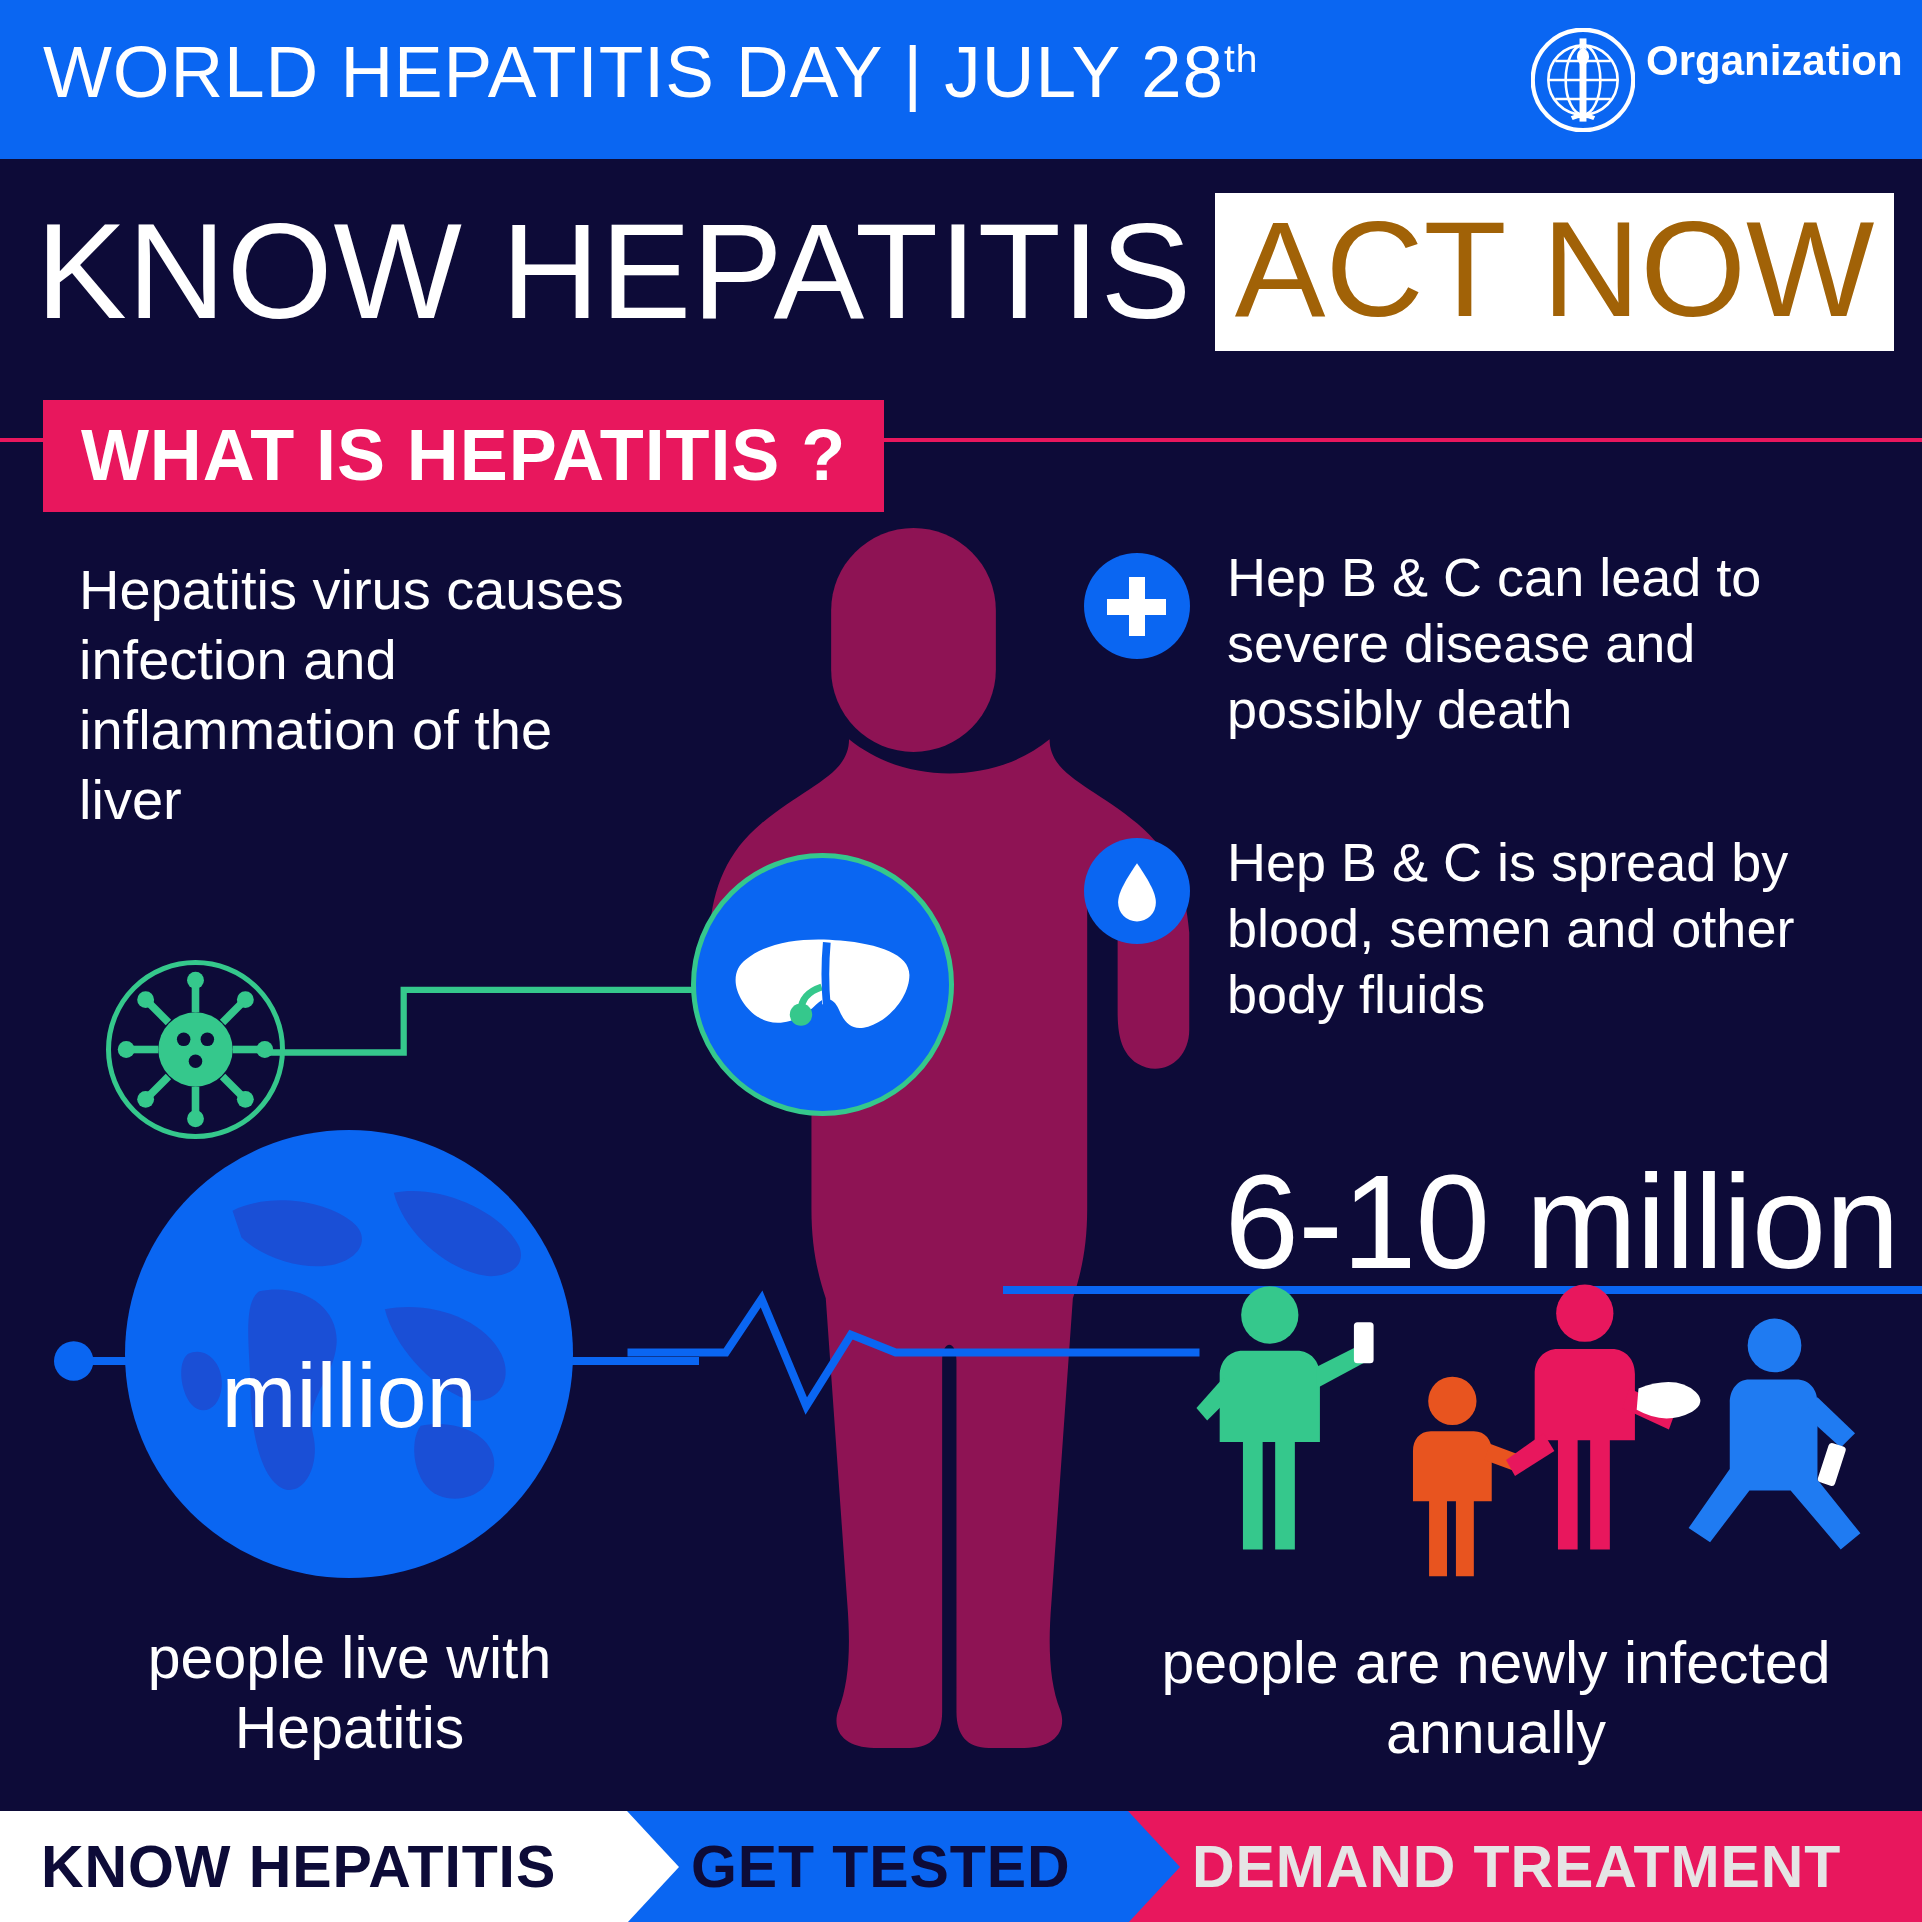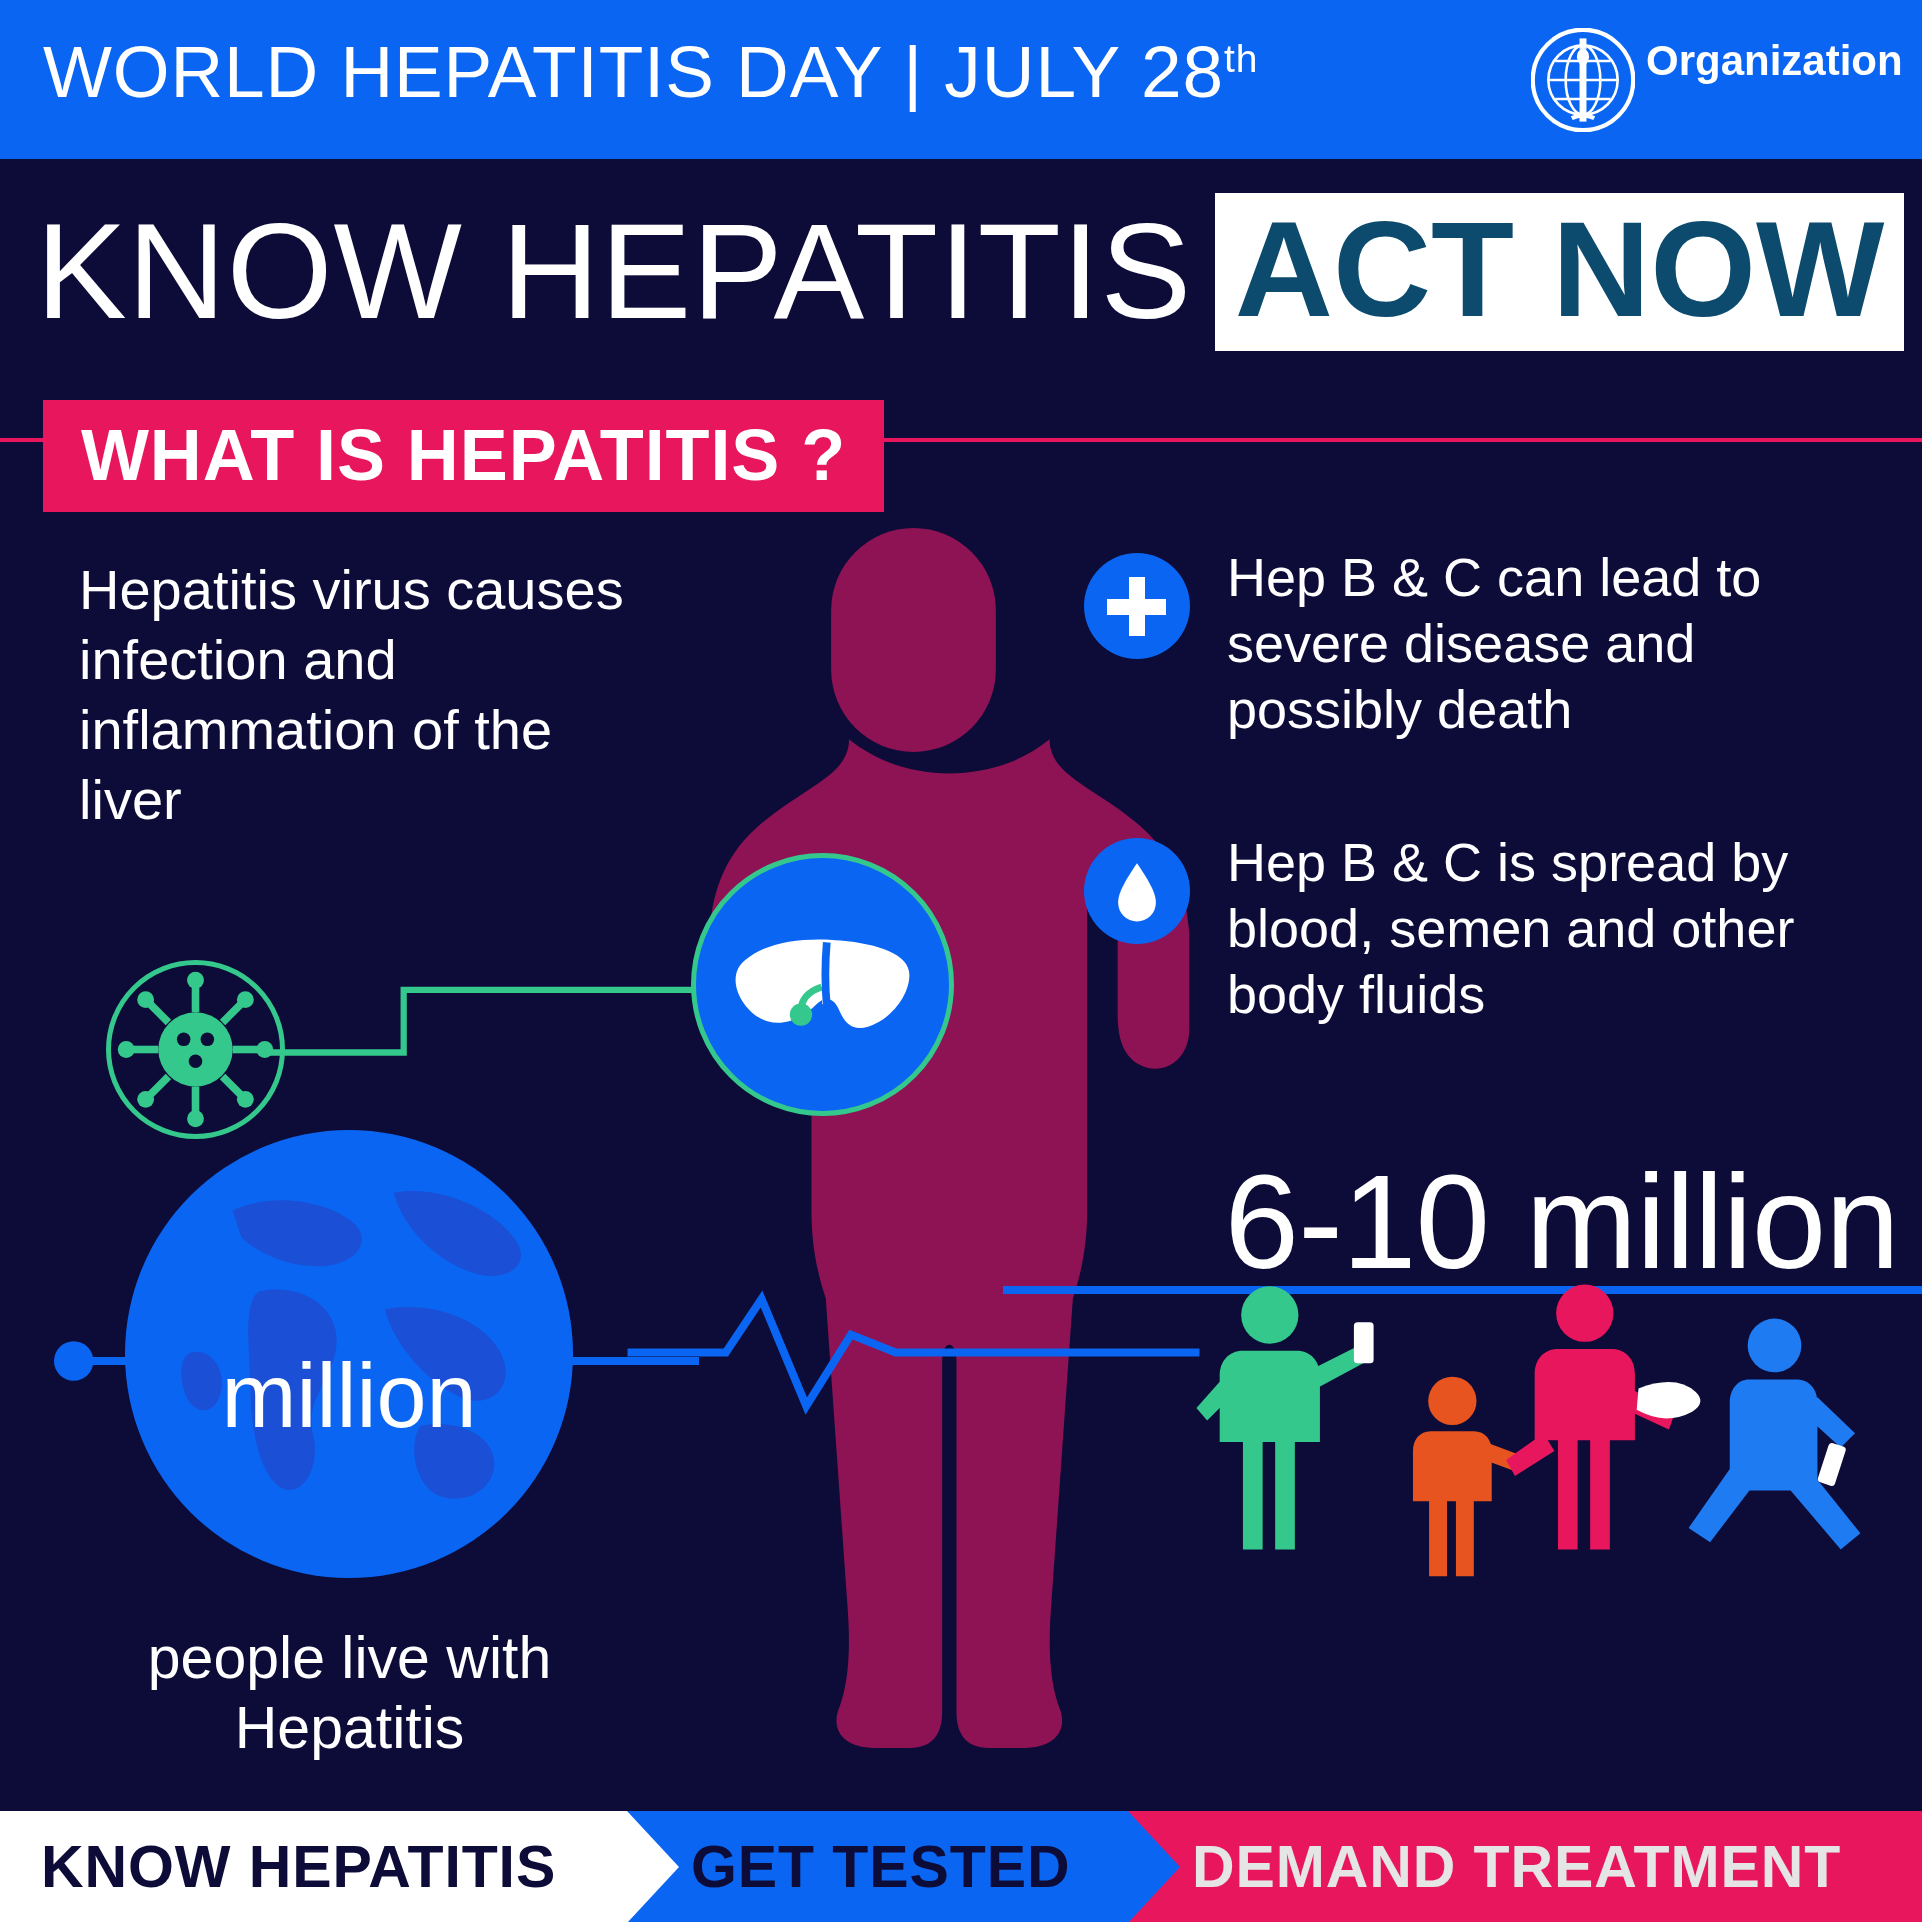--- a/index.html
+++ b/index.html
@@ -90,22 +90,22 @@
   }
   .maintitle .actbox {
     position: absolute;
     left: 1179px;
     top: -10.7px;
     background: #ffffff;
     padding: 9px 19.7px 14.3px 19.7px;
   }
   .maintitle .actnow {
     font-size: 136px;
-    font-weight: bold;
-    color: #0c4a6e;
+    font-weight: normal;
+    color: #a16207;
     letter-spacing: 0px;
     line-height: 134px;
     white-space: nowrap;
   }
 
   
   .sectionrule {
     position: absolute;
     left: 0;
     top: 438px;
@@ -528,20 +528,21 @@
     <path d="M500 120 q42 -16 64 4 q12 12 -4 22 q-30 16 -62 -2 z" fill="#ffffff"></path>
 
     <g fill="#1f7bf2">
       <circle cx="652" cy="72" r="30"></circle>
       <path d="M624 110 h52 c16 0 24 12 24 26 v86 l48 60 -22 18 -56 -66 h-46 l-44 58 -24 -16 46 -66 v-74 c0 -14 8 -26 22 -26 z"></path>
       <path d="M700 130 l42 40 -16 16 -42 -38 z"></path>
     </g>
     <rect x="706" y="182" width="20" height="46" fill="#ffffff" rx="4" transform="rotate(18 716 205)"></rect>
   </svg>
 
+  <div class="people-caption">people are newly infected annually</div>
 
   <div class="footer">
     <div class="foot-seg" id="foot1">
       <span>KNOW HEPATITIS</span>
     </div>
     <div class="foot-seg" id="foot2">
       <span>GET TESTED</span>
     </div>
     <div class="foot-seg" id="foot3">
       <span>DEMAND TREATMENT</span>

